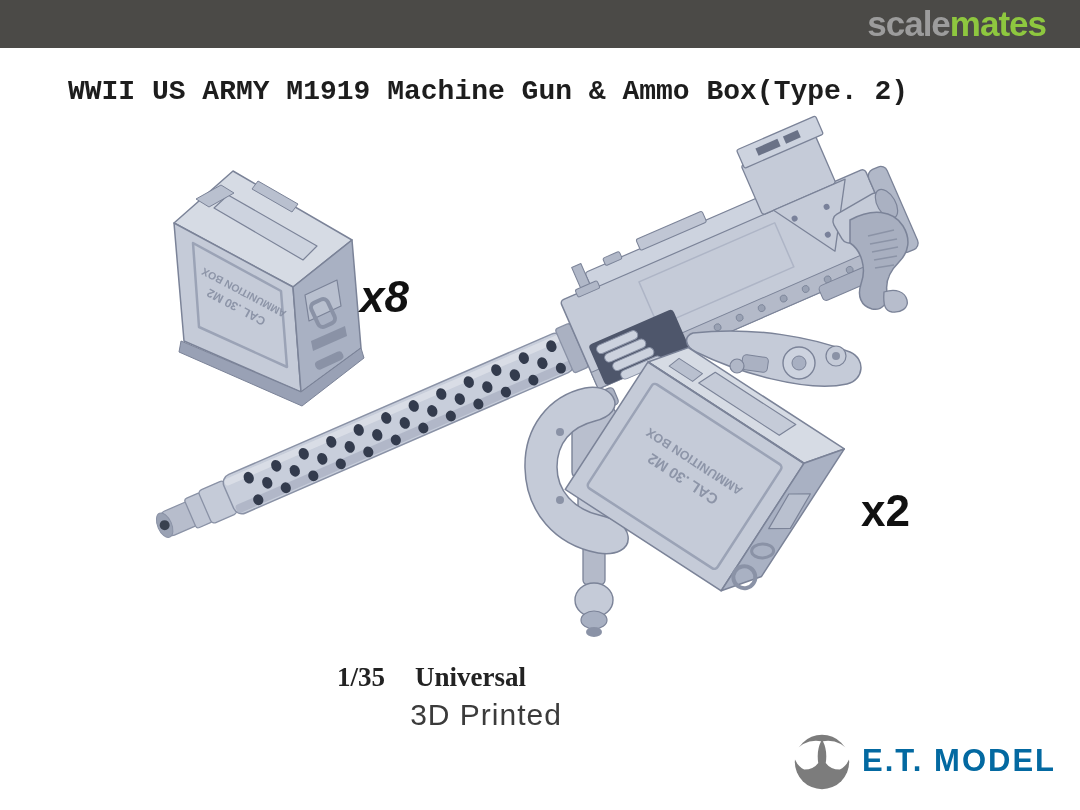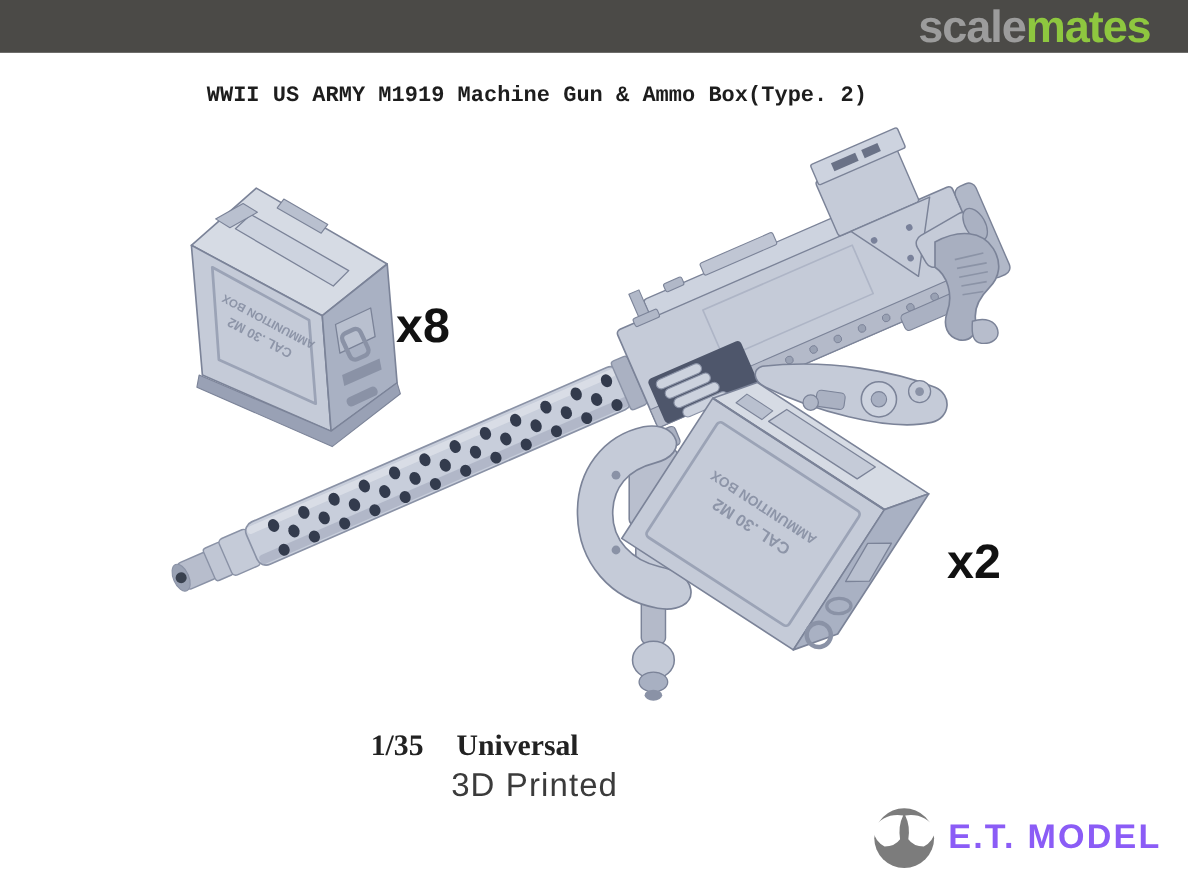--- a/index.html
+++ b/index.html
@@ -7,60 +7,60 @@
     width:1080px;height:810px;position:relative;overflow:hidden;
     background:#ffffff;font-family:"Liberation Sans",sans-serif;
   }
   
   .topbar{
     position:absolute;top:0;left:0;width:1080px;height:48px;
     background:#4b4a47;
   }
   .brand{
     position:absolute;top:1px;right:34px;height:62px;line-height:46px;
-    font-weight:bold;font-size:41px;letter-spacing:-1px;
+    font-weight:bold;font-size:35px;letter-spacing:-1px;
     font-family:"Liberation Sans",sans-serif;
   }
   .brand .scale{color:#9c9c9c;}
   .brand .mates{color:#8ec73f;}
   
   .title{
     position:absolute;top:76px;left:0;width:976px;text-align:center;
     font-family:"Liberation Mono","DejaVu Sans Mono",monospace;
-    font-weight:bold;font-size:20px;color:#1d1d1d;letter-spacing:0px;
+    font-weight:bold;font-size:28px;color:#1d1d1d;letter-spacing:0px;
     white-space:nowrap;
   }
   
   .figure{position:absolute;top:0;left:0;width:1080px;height:810px;}
   .qty-label{
     position:absolute;font-weight:800;font-size:44px;color:#111111;
     font-family:"Liberation Sans",sans-serif;
   }
-  #qty-small{left:360px;top:272px;}
+  #qty-small{left:360px;top:272px;font-style:italic;}
   #qty-large{left:832px;top:486px;margin-left:29px;}
   
   .scaleline{
     position:absolute;top:662px;left:0;width:863px;text-align:center;
     font-family:"Liberation Serif",serif;font-weight:bold;font-size:27px;color:#222;
   }
   .scaleline .gap{display:inline-block;width:30px;}
   .printline{
     position:absolute;top:698px;left:0;width:972px;text-align:center;
     font-family:"Liberation Sans",sans-serif;font-weight:400;font-size:30px;
     color:#3b3b3b;letter-spacing:1px;
   }
   
   .maker{
     position:absolute;top:728px;right:24px;height:66px;
     display:flex;align-items:center;gap:10px;
   }
   .maker .mark{width:60px;height:64px;}
   .maker .name{
     font-family:"Liberation Sans",sans-serif;font-weight:bold;font-size:31px;
-    letter-spacing:2px;color:#8b5cf6;white-space:nowrap;
+    letter-spacing:2px;color:#0369a1;white-space:nowrap;
   }
   svg{display:block;}
 </style>
 </head>
 <body>
 
 <div class="topbar">
   <div class="brand">
     <span class="scale">scale</span><span class="mates">mates</span>
   </div>

